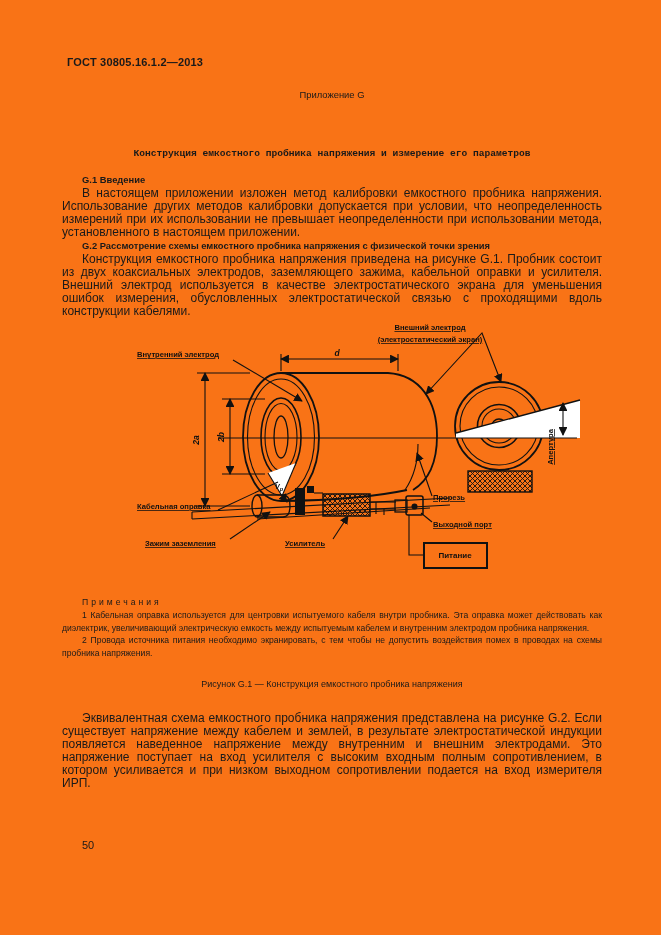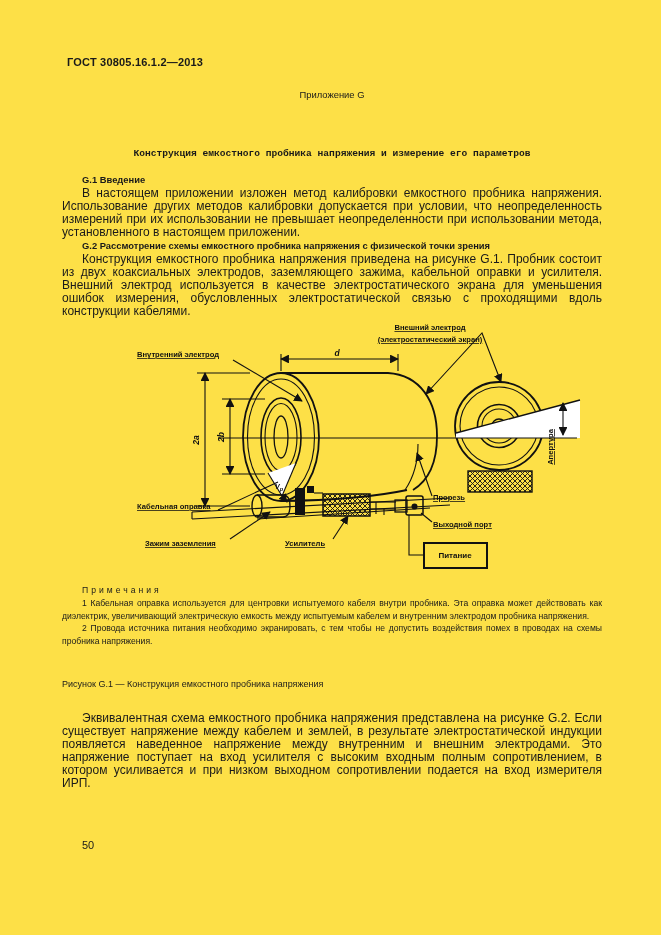--- a/index.html
+++ b/index.html
@@ -1,29 +1,29 @@
 <!DOCTYPE html>
 <html lang="ru"><head>
 <meta charset="utf-8">
 <style>
   html,body{margin:0;padding:0;background:#888;}
   .page{
-    position:relative;width:661px;height:935px;background:#fde047;
+    position:relative;width:661px;height:935px;background:#f97316;
     font-family:"Liberation Sans",sans-serif;color:#1a1a1a;overflow:hidden;
   }
   .abs{position:absolute;}
   .doc-header{left:67px;top:56px;font-size:11px;font-weight:bold;letter-spacing:.2px;}
   .appendix{left:62px;top:88px;width:540px;text-align:center;font-weight:normal;font-size:9.4px;line-height:13px;}
   .main-title{left:62px;top:148px;width:540px;text-align:center;font-weight:bold;font-size:9.6px;font-family:Liberation Mono, monospace;}
   .sec-head{left:82px;font-weight:bold;font-size:9.4px;}
   .body-text{left:62px;width:540px;font-size:12px;line-height:13px;text-align:justify;text-indent:20px;hyphens:auto;}
-  .notes{left:62px;top:584px;width:540px;font-size:8.6px;line-height:12.8px;}
+  .notes{left:62px;top:596px;width:540px;font-size:8.6px;line-height:12.8px;}
   .notes .nhead{text-indent:20px;letter-spacing:3px;}
   .notes p{margin:0;text-align:justify;text-indent:20px;hyphens:auto;}
-  .fig-caption{left:62px;top:679px;width:540px;font-size:9px;}
+  .fig-caption{left:62px;top:679px;width:540px;text-align:center;font-size:9px;}
   .page-num{left:82px;top:839px;font-size:11px;}
   svg text{font-family:"Liberation Sans",sans-serif;}
   .flbl{font-weight:bold;font-size:7.6px;}
   .fdim{font-weight:bold;font-style:italic;font-size:8.5px;}
 </style>
 </head>
 <body>
 
 <div class="page">
 

